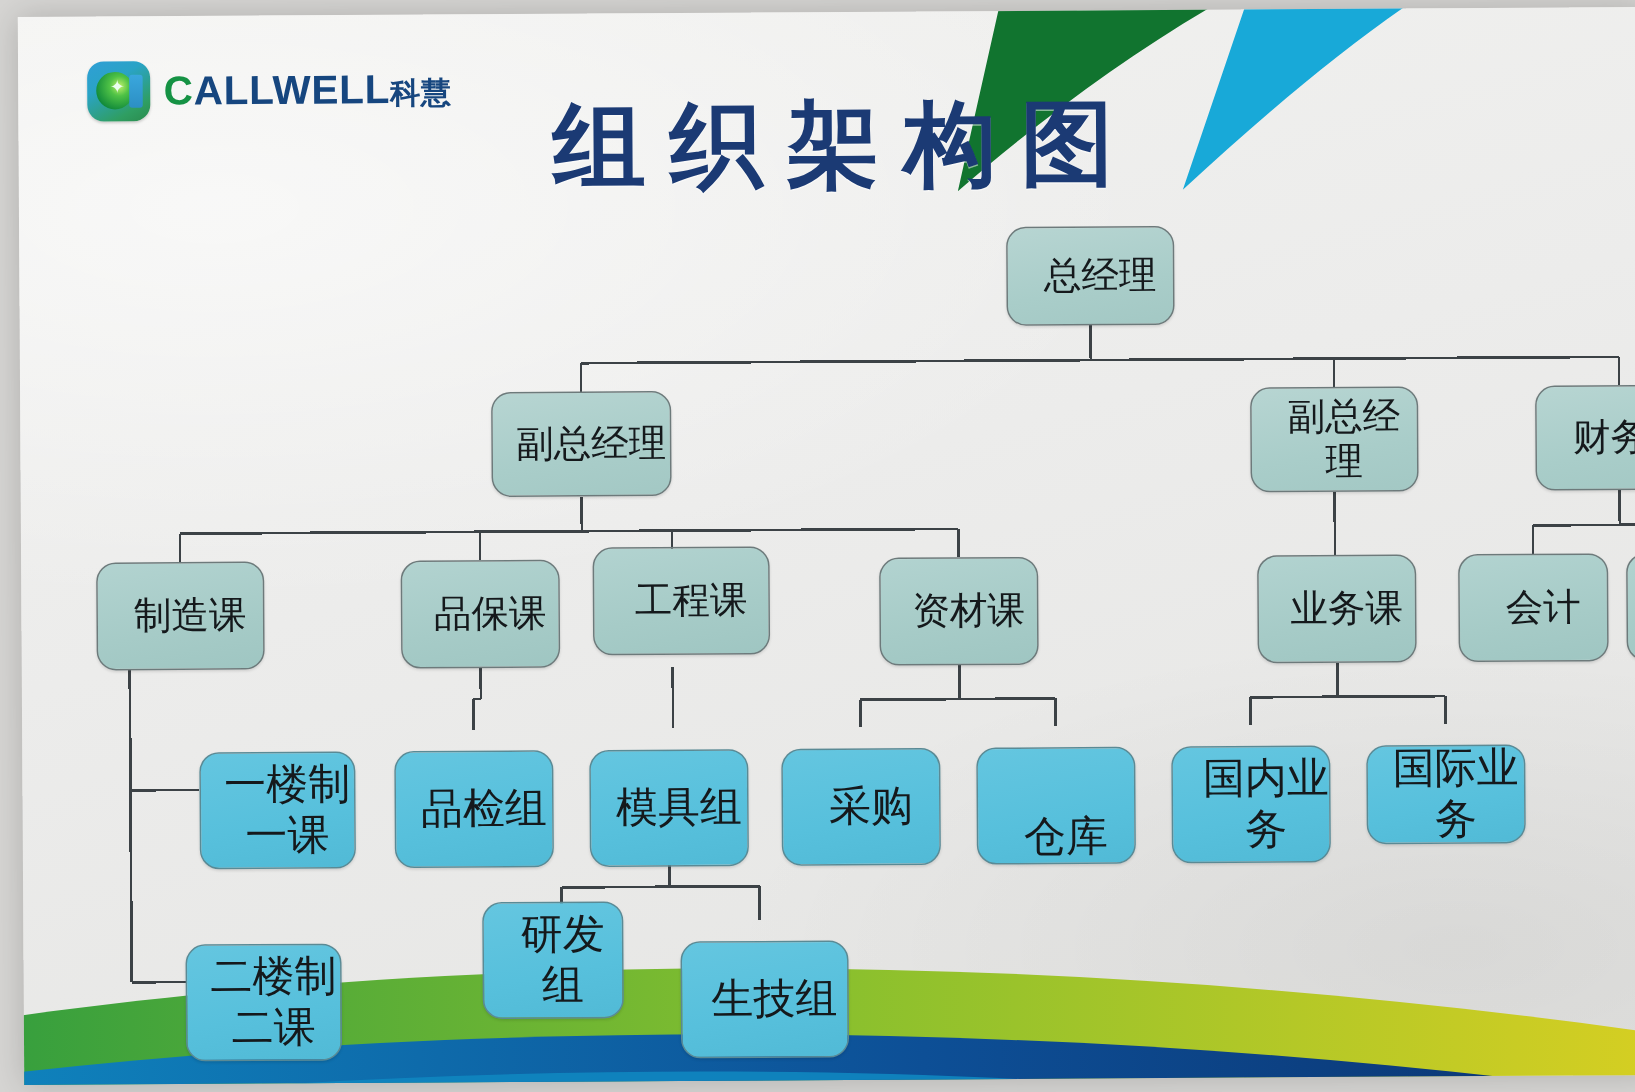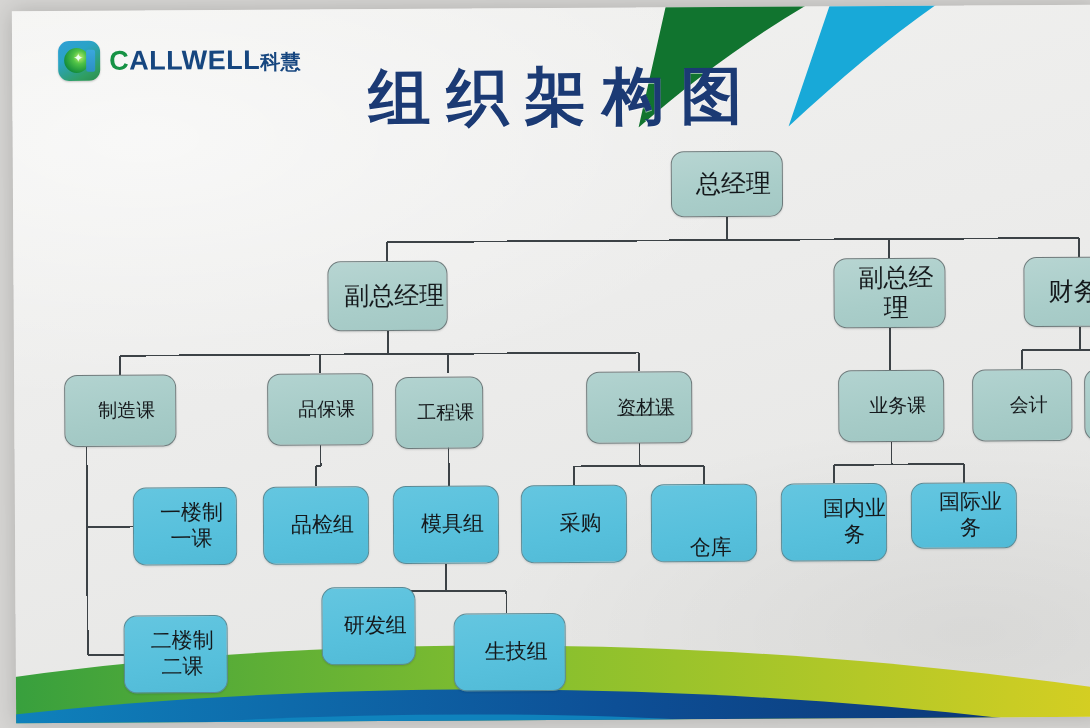--- a/index.html
+++ b/index.html
@@ -71,22 +71,22 @@
     position:absolute;box-sizing:border-box;
     border:1.3px solid #6d7a7b;border-radius:13px;
     display:flex;align-items:center;justify-content:center;text-align:center;
     color:#15191c;font-weight:500;
     font-family:"DejaVu Sans","Liberation Sans",sans-serif;
     line-height:1.22;
     box-shadow:0 1px 2px rgba(0,0,0,.13);
     padding-left:13px;
   }
   .lv-exec{background:linear-gradient(170deg,#b7d5d2 0%,#a9cdc9 60%,#a3c8c4 100%);font-size:25px;}
-  .lv-dept{background:linear-gradient(170deg,#b2d3d0 0%,#a6cbc7 60%,#9fc6c2 100%);font-size:19px;}
-  .lv-team{background:linear-gradient(170deg,#64c6e0 0%,#57c0dc 60%,#51bad6 100%);font-size:21px;border-color:#5a8a95;}
+  .lv-dept{background:linear-gradient(170deg,#b2d3d0 0%,#a6cbc7 60%,#9fc6c2 100%);font-size:25px;}
+  .lv-team{background:linear-gradient(170deg,#64c6e0 0%,#57c0dc 60%,#51bad6 100%);font-size:28px;border-color:#5a8a95;margin-top:14px;}
   .node span{display:block;}
 </style>
 </head>
 <body>
 
 <div id="poster">
   <div class="board">
     <div class="paper-sheen"></div>
 
     <svg class="ribbon-top" viewBox="0 0 560 240" preserveAspectRatio="none">
@@ -187,26 +187,26 @@
           <div class="node lv-dept" style="left: 50px; top: 364px; width: 112px; height: 72px;">
             <div>
               <span>制造课</span>
             </div>
           </div>
           <div class="node lv-dept" style="left: 253px; top: 364px; width: 106px; height: 72px;">
             <div>
               <span>品保课</span>
             </div>
           </div>
-          <div class="node lv-dept" style="left: 381px; top: 368px; width: 88px; height: 72px;">
+          <div class="node lv-dept" style="left: 381px; top: 356px; width: 118px; height: 72px;">
             <div>
               <span>工程课</span>
             </div>
           </div>
-          <div class="node lv-dept" style="left: 572px; top: 364px; width: 106px; height: 72px; text-decoration: underline;">
+          <div class="node lv-dept" style="left: 572px; top: 364px; width: 106px; height: 72px;">
             <div>
               <span>资材课</span>
             </div>
           </div>
           <div class="node lv-dept" style="left: 824px; top: 364px; width: 106px; height: 72px;">
             <div>
               <span>业务课</span>
             </div>
           </div>
           <div class="node lv-dept" style="left: 958px; top: 364px; width: 100px; height: 72px;">

